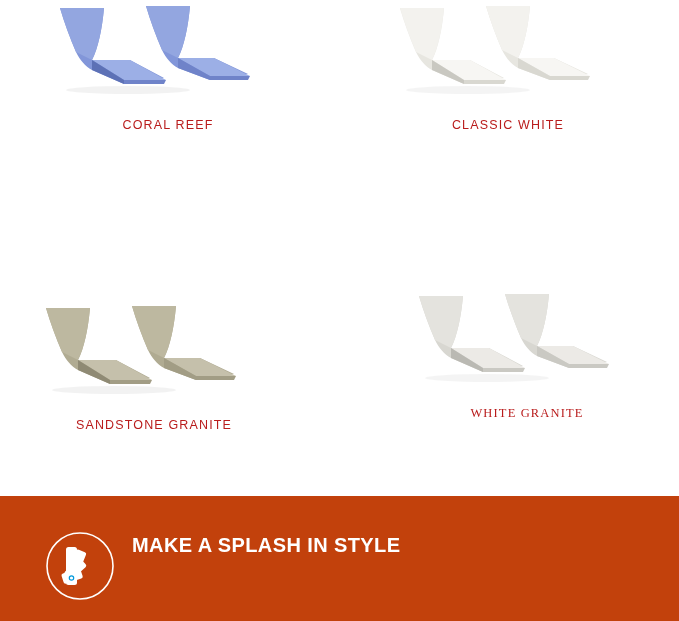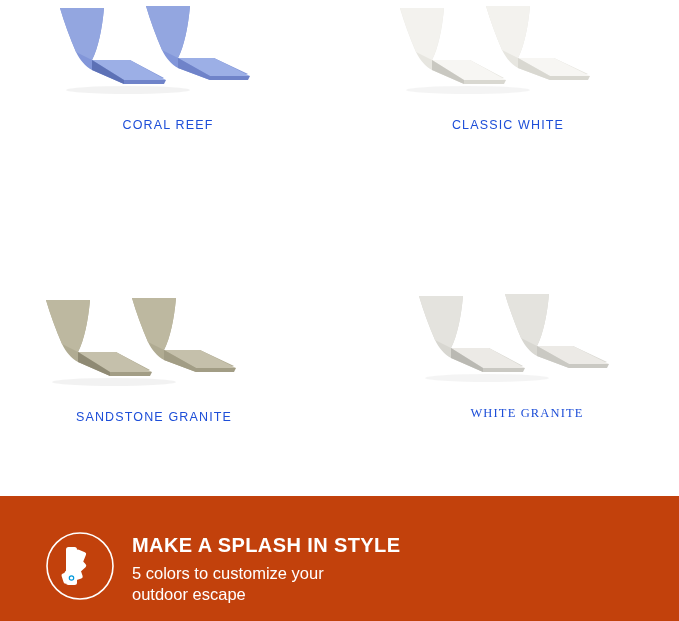--- a/index.html
+++ b/index.html
@@ -30,30 +30,30 @@
   .swatch-art {
     width: 260px;
     height: 110px;
     display: block;
   }
   .swatch-art svg { display: block; width: 100%; height: 100%; }
   .swatch-label {
     margin-top: 6px;
     font-size: 12.5px;
     letter-spacing: 1.15px;
-    color: #1d4ed8;
+    color: #b91c1c;
     white-space: nowrap;
     font-weight: 400;
   }
 
   
   .pos-coral     { left: 38px;  top: 2px;   }
   .pos-classic   { left: 378px; top: 2px; text-align: right;   }
   .pos-gray      { left: 205px; top: 142px; }
-  .pos-sandstone { left: 24px;  top: 294px; }
+  .pos-sandstone { left: 24px;  top: 302px; }
   .pos-whitegran { left: 397px; top: 290px; font-family: Liberation Serif, serif; }
 
   
   .banner {
     position: absolute;
     left: 0;
     top: 496px;
     width: 679px;
     height: 153px;
     background: #c2410c;
@@ -199,21 +199,17 @@
           <rect x="33" y="19" width="10.5" height="22" rx="2" transform="rotate(22 33 19)"></rect>
           <rect x="36" y="28" width="10.5" height="22" rx="2" transform="rotate(48 36 28)"></rect>
           <rect x="36" y="38" width="10.5" height="20" rx="2" transform="rotate(72 36 38)"></rect>
         </g>
         <circle cx="27.5" cy="48" r="2.2" fill="none" stroke="#0099dc" stroke-width="1.2"></circle>
       </svg>
     </div>
 
     <div class="banner-copy">
       <div class="banner-headline">MAKE A SPLASH IN STYLE</div>
-      <div class="banner-sub">
-        <div>5 colors to customize your</div>
-        <div>outdoor escape</div>
-      </div>
     </div>
 
   </div>
 
 </div>
 
 </body></html>

